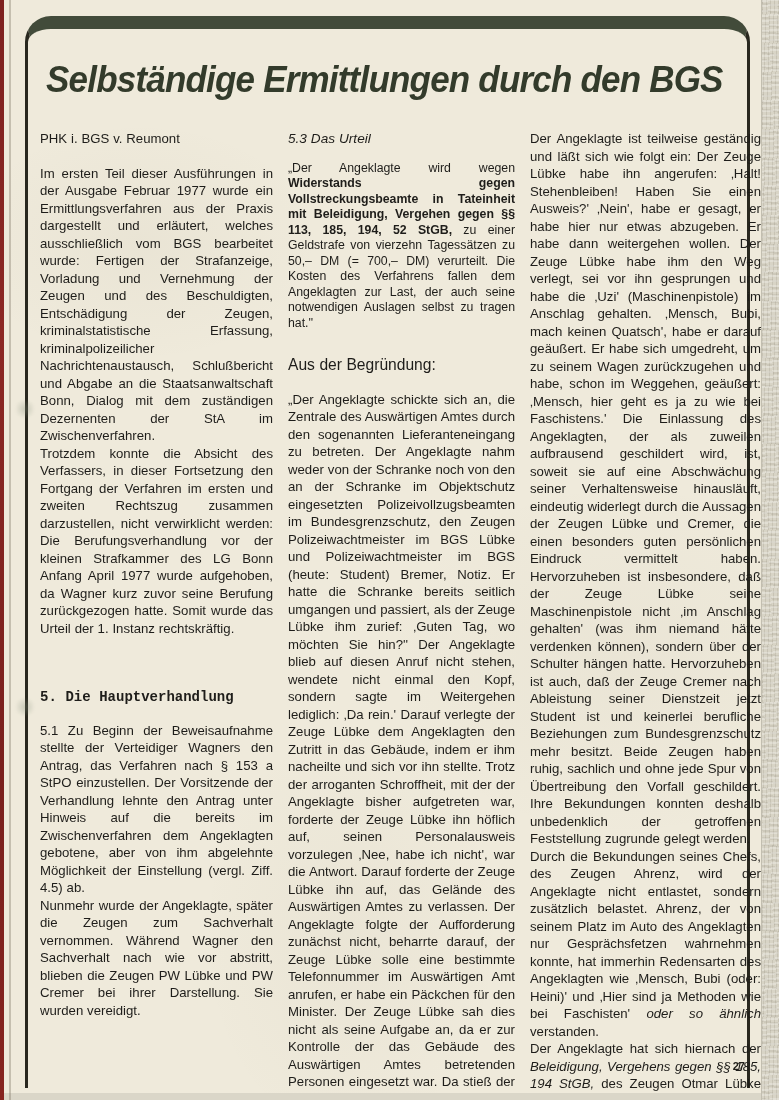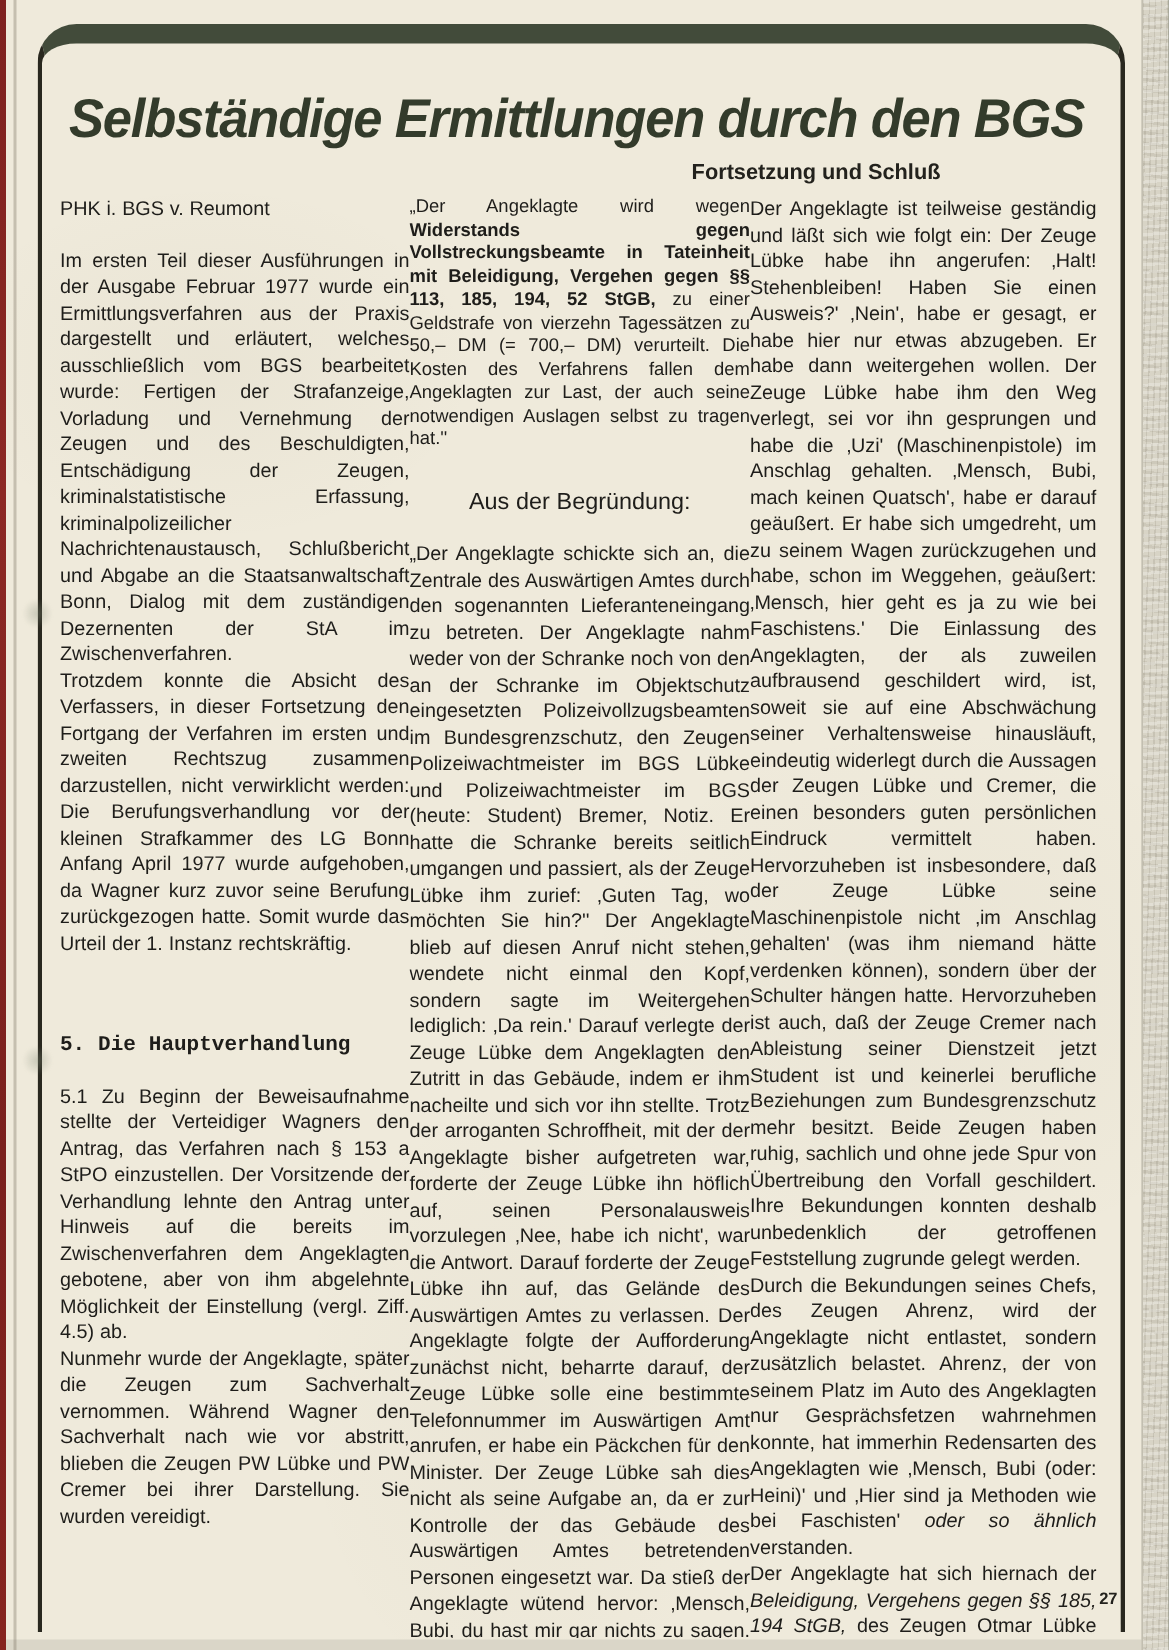--- a/index.html
+++ b/index.html
@@ -44,67 +44,67 @@
 
   .header{position:absolute;left:28px;top:60px;width:710px;z-index:2;}
   .title{
     font-size:35px;font-weight:bold;font-style:italic;
     letter-spacing:-.8px;color:#333b2b;margin:0 0 0 18px;line-height:1.1;
     transform:scaleY(1.04);transform-origin:left top;white-space:nowrap;}
   .subtitle{
     font-size:14.5px;font-weight:bold;color:#23221d;
     text-align:right;margin:8px 111px 0 0;}
 
-  .content{position:absolute;left:40px;top:130px;z-index:2;display:flex;gap:0;}
+  .content{position:absolute;left:40px;top:130px;z-index:2;display:flex;gap:15px;}
   .col{height:962px;overflow:hidden;}
   .col1{width:233px;}
   .col2{width:227px;}
   .col3{width:231px;}
 
   .blk{margin:0;font-size:13.2px;line-height:17.5px;text-align:justify;
     hyphens:auto;-webkit-hyphens:auto;word-spacing:.2px;}
   .byline{text-align:left;margin:0 0 17px;}
   .p{margin:0;}
   .h1b{font-weight:bold;font-size:14px;margin:52px 0 15px;text-align:left;hyphens:none;font-family:Liberation Mono, monospace;}
   .h2i{font-style:italic;font-size:13.6px;margin:32px 0 13px;text-align:left;hyphens:none;}
   .col .blk:first-child{margin-top:0;}
   .quote{font-size:12.3px;line-height:15.5px;margin-top:11px;}
-  .lead{font-size:15.6px;margin:25px 0 17px;text-align:center;hyphens:none;}
+  .lead{font-size:15.6px;margin:25px 0 17px;text-align:left;hyphens:none;}
   .b{font-weight:bold;}
   .i{font-style:italic;}
 
   .page-number{position:absolute;right:34px;bottom:28px;z-index:2;
     font-size:11px;font-weight:bold;color:#23221d;}
 </style>
 </head>
 <body>
 
 <div class="red-edge"></div>
 <div class="paper-edge-line"></div>
 <div class="scan-right"></div>
 <div class="scan-bottom"></div>
 <div class="frame"></div>
 <div class="smudge s1"></div>
 <div class="smudge s2"></div>
 
 <div class="header">
   <h1 class="title">Selbständige Ermittlungen durch den BGS</h1>
-  <div class="subtitle">Fortsetzung und Schluß</div>
 </div>
 
 <div class="content">
   <div class="col col1">
       <p class="blk byline"><span>PHK i. BGS v. Reumont</span></p>
       <p class="blk p"><span>Im ersten Teil dieser Ausführungen in der Ausgabe Februar 1977 wurde ein Ermittlungsverfahren aus der Praxis dargestellt und erläutert, welches ausschließlich vom BGS bearbeitet wurde: Fertigen der Strafanzeige, Vorladung und Vernehmung der Zeugen und des Beschuldigten, Entschädigung der Zeugen, kriminalstatistische Erfassung, kriminalpolizeilicher Nachrichtenaustausch, Schlußbericht und Abgabe an die Staatsanwaltschaft Bonn, Dialog mit dem zuständigen Dezernenten der StA im Zwischenverfahren.</span></p>
       <p class="blk p"><span>Trotzdem konnte die Absicht des Verfassers, in dieser Fortsetzung den Fortgang der Verfahren im ersten und zweiten Rechtszug zusammen darzustellen, nicht verwirklicht werden: Die Berufungsverhandlung vor der kleinen Strafkammer des LG Bonn Anfang April 1977 wurde aufgehoben, da Wagner kurz zuvor seine Berufung zurückgezogen hatte. Somit wurde das Urteil der 1. Instanz rechtskräftig.</span></p>
       <p class="blk h1b"><span>5. Die Hauptverhandlung</span></p>
       <p class="blk p"><span>5.1 Zu Beginn der Beweisaufnahme stellte der Verteidiger Wagners den Antrag, das Verfahren nach § 153 a StPO einzustellen. Der Vorsitzende der Verhandlung lehnte den Antrag unter Hinweis auf die bereits im Zwischenverfahren dem Angeklagten gebotene, aber von ihm abgelehnte Möglichkeit der Einstellung (vergl. Ziff. 4.5) ab.</span></p>
       <p class="blk p"><span>Nunmehr wurde der Angeklagte, später die Zeugen zum Sachverhalt vernommen. Während Wagner den Sachverhalt nach wie vor abstritt, blieben die Zeugen PW Lübke und PW Cremer bei ihrer Darstellung. Sie wurden vereidigt.</span></p>
     </div>
   <div class="col col2">
+      <p class="blk h2i"><span>5.3 Das Urteil</span></p>
       <p class="blk quote"><span>„Der Angeklagte wird wegen </span><span class="b">Widerstands gegen Vollstreckungsbeamte in Tateinheit mit Beleidigung, Vergehen gegen §§ 113, 185, 194, 52 StGB,</span><span> zu einer Geldstrafe von vierzehn Tagessätzen zu 50,– DM (= 700,– DM) verurteilt. Die Kosten des Verfahrens fallen dem Angeklagten zur Last, der auch seine notwendigen Auslagen selbst zu tragen hat.''</span></p>
       <p class="blk lead"><span>Aus der Begründung:</span></p>
       <p class="blk p"><span>„Der Angeklagte schickte sich an, die Zentrale des Auswärtigen Amtes durch den sogenannten Lieferanteneingang zu betreten. Der Angeklagte nahm weder von der Schranke noch von den an der Schranke im Objektschutz eingesetzten Polizeivollzugsbeamten im Bundesgrenzschutz, den Zeugen Polizeiwachtmeister im BGS Lübke und Polizeiwachtmeister im BGS (heute: Student) Bremer, Notiz. Er hatte die Schranke bereits seitlich umgangen und passiert, als der Zeuge Lübke ihm zurief: ‚Guten Tag, wo möchten Sie hin?'' Der Angeklagte blieb auf diesen Anruf nicht stehen, wendete nicht einmal den Kopf, sondern sagte im Weitergehen lediglich: ‚Da rein.' Darauf verlegte der Zeuge Lübke dem Angeklagten den Zutritt in das Gebäude, indem er ihm nacheilte und sich vor ihn stellte. Trotz der arroganten Schroffheit, mit der der Angeklagte bisher aufgetreten war, forderte der Zeuge Lübke ihn höflich auf, seinen Personalausweis vorzulegen ‚Nee, habe ich nicht', war die Antwort. Darauf forderte der Zeuge Lübke ihn auf, das Gelände des Auswärtigen Amtes zu verlassen. Der Angeklagte folgte der Aufforderung zunächst nicht, beharrte darauf, der Zeuge Lübke solle eine bestimmte Telefonnummer im Auswärtigen Amt anrufen, er habe ein Päckchen für den Minister. Der Zeuge Lübke sah dies nicht als seine Aufgabe an, da er zur Kontrolle der das Gebäude des Auswärtigen Amtes betretenden Personen eingesetzt war. Da stieß der Angeklagte wütend hervor: ‚Mensch, Bubi, du hast mir gar nichts zu sagen. Wenn ich dich allein auf der Straße treffe, mache ich dich flach.' Die Zeugen Lübke und Cremer gaben nicht nach. Da schickte sich der Angeklagte zum Weggehen an. Bevor er sich umdrehte, sagte er noch: ‚Du kannst mich mal kreuzweise.' Im Weggehen rief er dem Zeugen Lübke zu: ‚Du Faschist.' Dieser Sachverhalt beruht auf der Einlassung des Angeklagten, soweit ihr gefolgt werden konnte, auf den eidlichen Aussagen der Zeugen Lübke und Cremer sowie auf den Bekundungen des Zeugen Ahrenz, der im allseitigen Einverständnis gemäß § 61 Nr. 5 StPO unvereidigt geblieben ist.</span></p>
     </div>
   <div class="col col3">
       <p class="blk p"><span>Der Angeklagte ist teilweise geständig und läßt sich wie folgt ein: Der Zeuge Lübke habe ihn angerufen: ‚Halt! Stehenbleiben! Haben Sie einen Ausweis?' ‚Nein', habe er gesagt, er habe hier nur etwas abzugeben. Er habe dann weitergehen wollen. Der Zeuge Lübke habe ihm den Weg verlegt, sei vor ihn gesprungen und habe die ‚Uzi' (Maschinenpistole) im Anschlag gehalten. ‚Mensch, Bubi, mach keinen Quatsch', habe er darauf geäußert. Er habe sich umgedreht, um zu seinem Wagen zurückzugehen und habe, schon im Weggehen, geäußert: ‚Mensch, hier geht es ja zu wie bei Faschistens.' Die Einlassung des Angeklagten, der als zuweilen aufbrausend geschildert wird, ist, soweit sie auf eine Abschwächung seiner Verhaltensweise hinausläuft, eindeutig widerlegt durch die Aussagen der Zeugen Lübke und Cremer, die einen besonders guten persönlichen Eindruck vermittelt haben. Hervorzuheben ist insbesondere, daß der Zeuge Lübke seine Maschinenpistole nicht ‚im Anschlag gehalten' (was ihm niemand hätte verdenken können), sondern über der Schulter hängen hatte. Hervorzuheben ist auch, daß der Zeuge Cremer nach Ableistung seiner Dienstzeit jetzt Student ist und keinerlei berufliche Beziehungen zum Bundesgrenzschutz mehr besitzt. Beide Zeugen haben ruhig, sachlich und ohne jede Spur von Übertreibung den Vorfall geschildert. Ihre Bekundungen konnten deshalb unbedenklich der getroffenen Feststellung zugrunde gelegt werden.</span></p>
       <p class="blk p"><span>Durch die Bekundungen seines Chefs, des Zeugen Ahrenz, wird der Angeklagte nicht entlastet, sondern zusätzlich belastet. Ahrenz, der von seinem Platz im Auto des Angeklagten nur Gesprächsfetzen wahrnehmen konnte, hat immerhin Redensarten des Angeklagten wie ‚Mensch, Bubi (oder: Heini)' und ‚Hier sind ja Methoden wie bei Faschisten' </span><span class="i">oder so ähnlich</span><span> verstanden.</span></p>
       <p class="blk p"><span>Der Angeklagte hat sich hiernach der </span><span class="i">Beleidigung, Vergehens gegen §§ 185, 194 StGB,</span><span> des Zeugen Otmar Lübke schuldig gemacht, was bei dem ehr- und achtungsverletzenden Charakter seines Gesamtauftretens keiner ausführlichen Erläuterung bedarf. Das beginnt bei der völlig unangemessenen, durch den Zeugen überhaupt nicht provozierten ‚Du'-Anrede, über die läppische Bezeichnung ‚Bubi' bis hin zu der schweren Kränkung, die in dem Zuruf ‚Du Faschist' liegt.</span></p>
     </div>
 </div>

